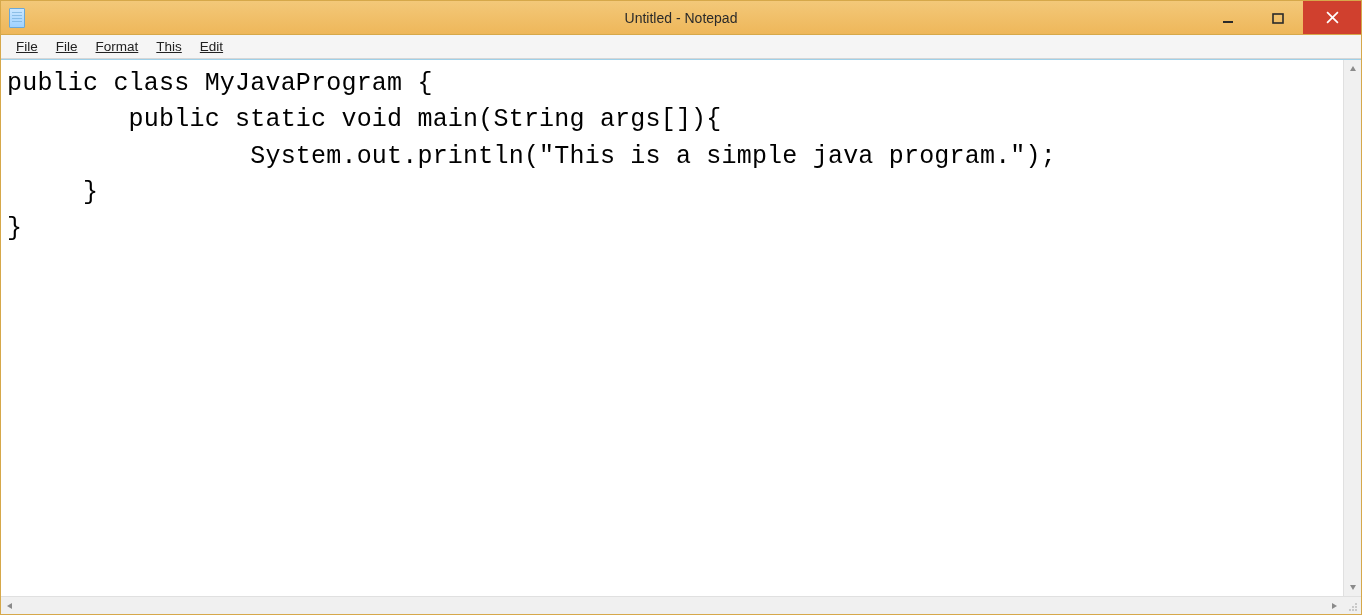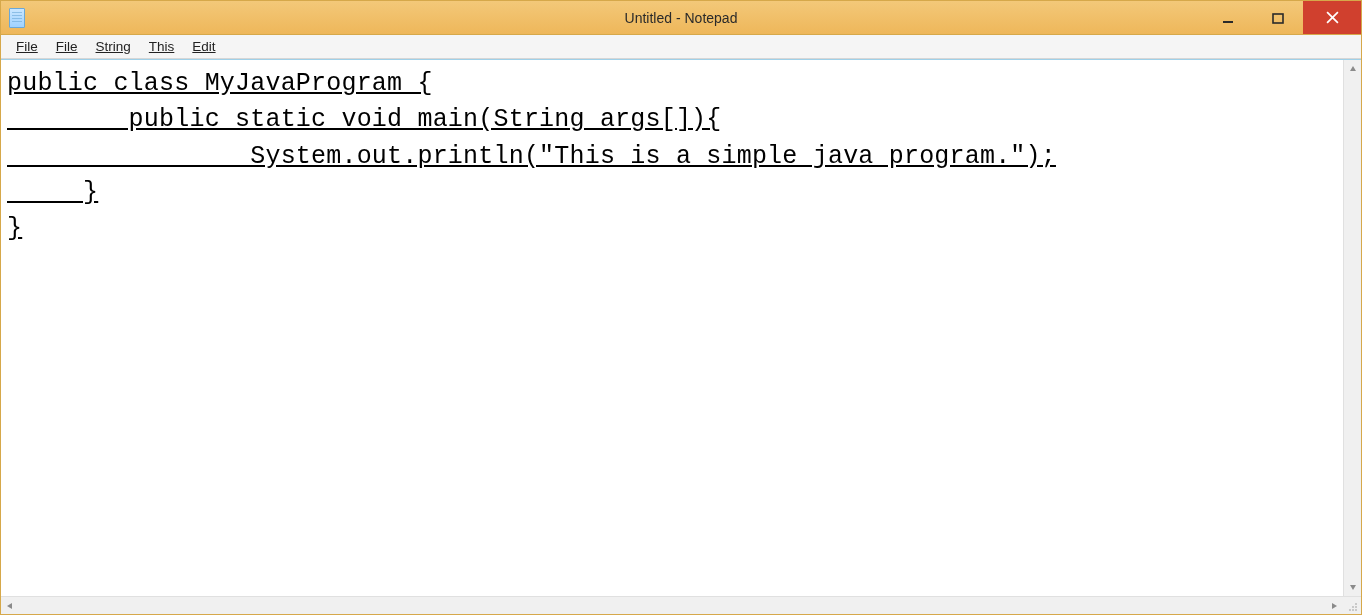--- a/index.html
+++ b/index.html
@@ -69,21 +69,20 @@
   }
   .menu-item {
     padding: 2px 9px;
   }
   .content-wrap {
     flex: 1;
     display: flex;
     border-top: 1px solid #9fd0e8;
     position: relative;
     min-height: 0;
-    text-decoration: underline;
   }
   .editor {
     flex: 1;
     font-family: Consolas, "Courier New", monospace;
     font-size: 25px;
     line-height: 1.45;
     padding: 6px 6px 0 6px;
     white-space: pre;
     overflow: hidden;
     color: #000;
@@ -148,21 +147,21 @@
             <line x1="1" y1="1" x2="11" y2="11" stroke-width="1.6"></line>
             <line x1="11" y1="1" x2="1" y2="11" stroke-width="1.6"></line>
           </svg>
       </div>
     </div>
   </div>
 
   <div class="menubar">
     <div class="menu-item">File</div>
     <div class="menu-item">File</div>
-    <div class="menu-item">String</div>
+    <div class="menu-item">Format</div>
     <div class="menu-item">This</div>
     <div class="menu-item">Edit</div>
   </div>
 
   <div class="content-wrap">
     <div class="editor">public class MyJavaProgram {
         public static void main(String args[]){
                 System.out.println("This is a simple java program.");
      }
 }

